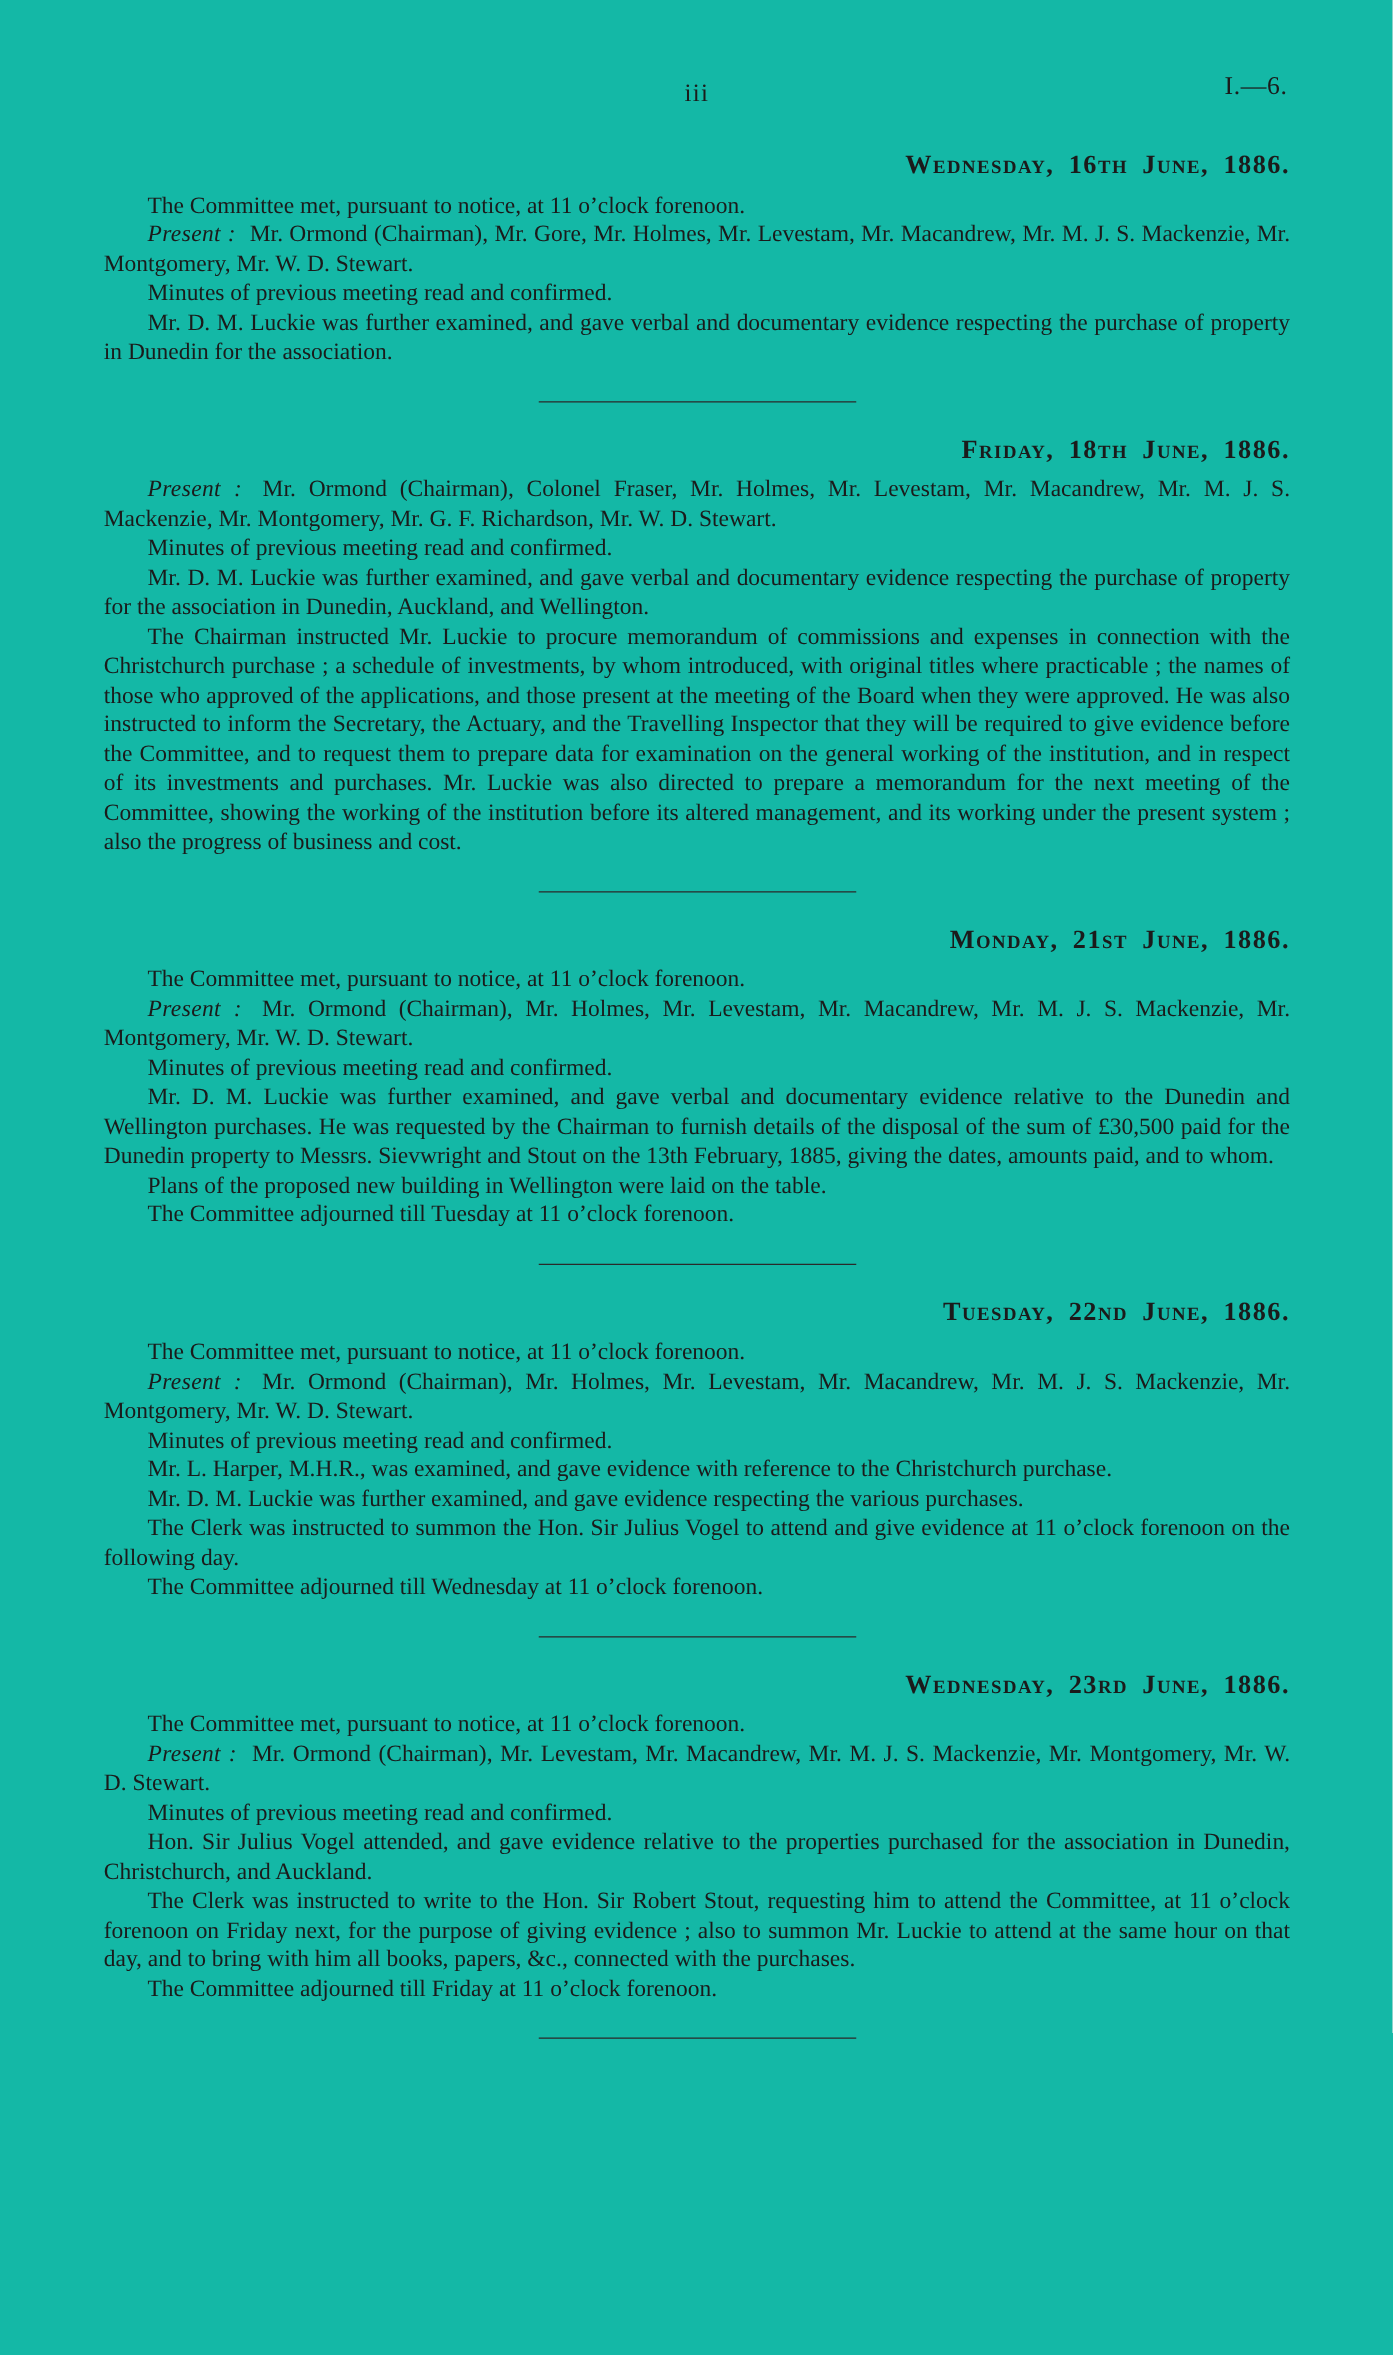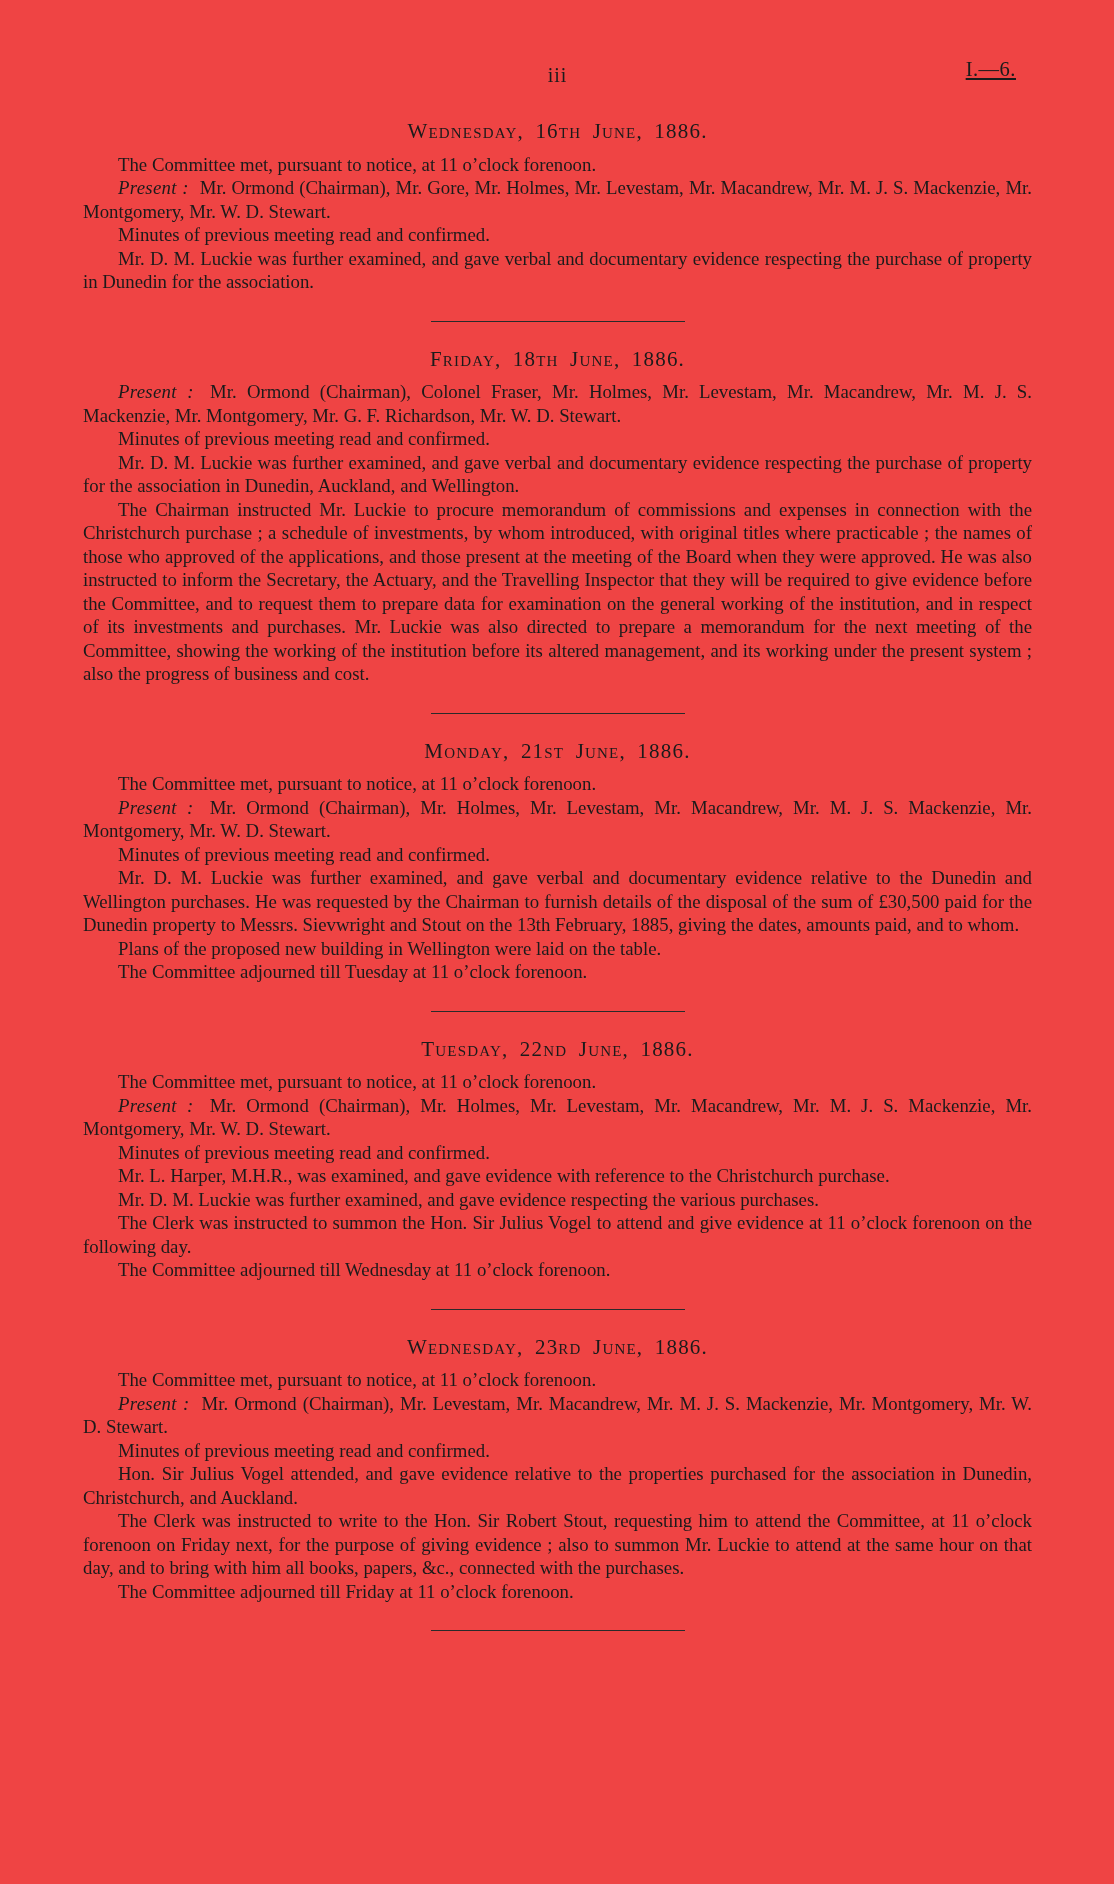--- a/index.html
+++ b/index.html
@@ -5,21 +5,21 @@
   html, body {
     margin: 0;
     padding: 0;
     background: #e8e8e8;
   }
   .page {
     position: relative;
     width: 1114px;
     height: 1884px;
     margin: 0 auto;
-    background: #ef4444;
+    background: #14b8a6;
     color: #1b1b1b;
     font-family: "Liberation Serif", "DejaVu Serif", serif;
     font-size: 18.8px;
     line-height: 23.5px;
     box-sizing: border-box;
     padding: 64px 82px 40px 83px;
     overflow: hidden;
   }
   .page-header {
     position: relative;
@@ -28,31 +28,30 @@
   }
   .folio {
     position: absolute;
     left: 0; right: 0;
     text-align: center;
     font-size: 20px;
     letter-spacing: 1px;
   }
   .paper-ref {
     position: absolute;
-    right: 16px;
+    right: 2px;
     top: -6px;
     font-size: 20.5px;
     letter-spacing: 0.5px;
-    text-decoration: underline;
   }
   .sec-heading {
     font-variant-caps: small-caps;
-    font-weight: normal;
+    font-weight: bold;
     font-size: 21px;
-    text-align: center;
+    text-align: right;
     letter-spacing: 1.2px;
     word-spacing: 5px;
     margin: 26px 0 9px 0;
   }
   section > .para:first-of-type { margin-top: 0; }
   .para {
     margin: 0;
     text-align: justify;
     text-indent: 35px;
   }

